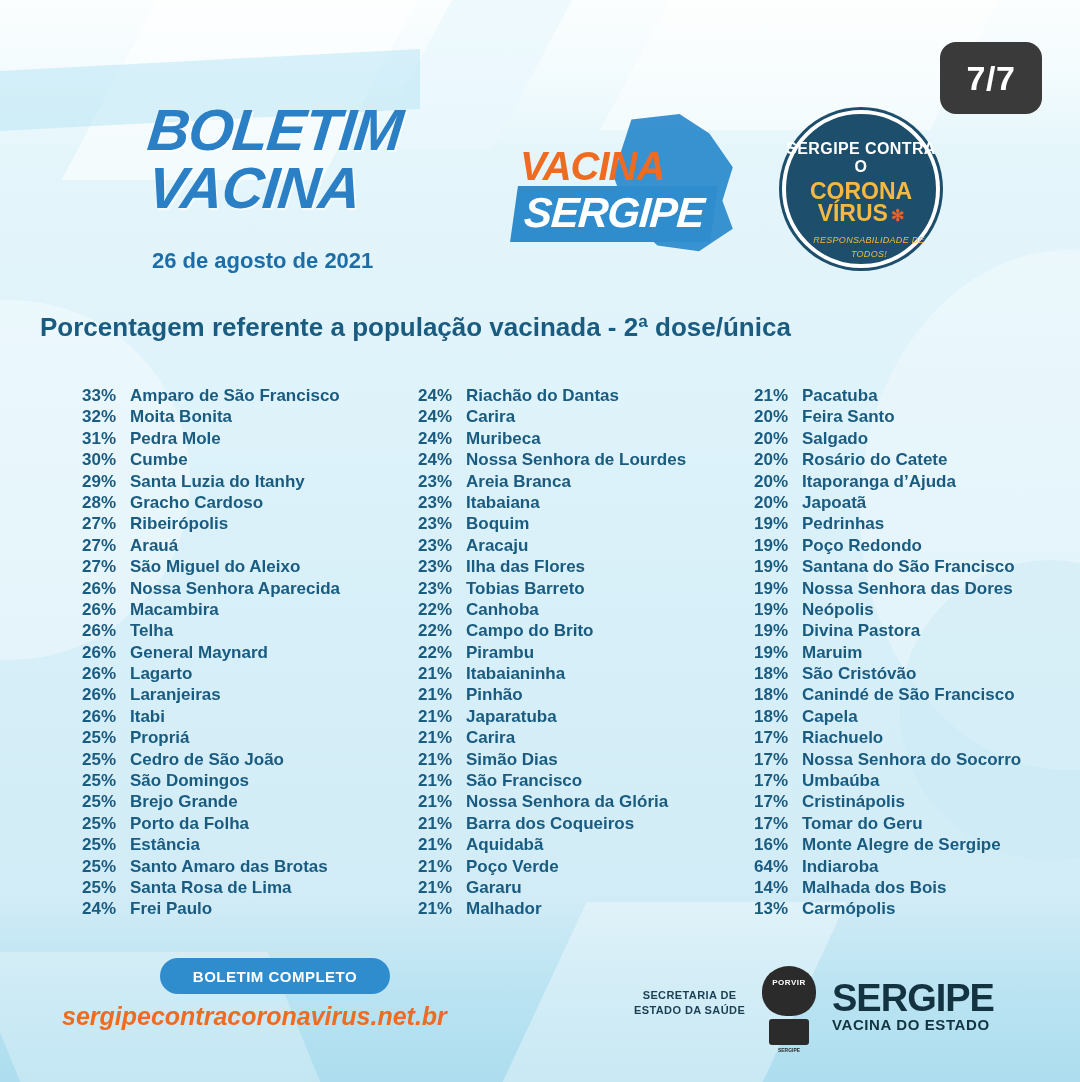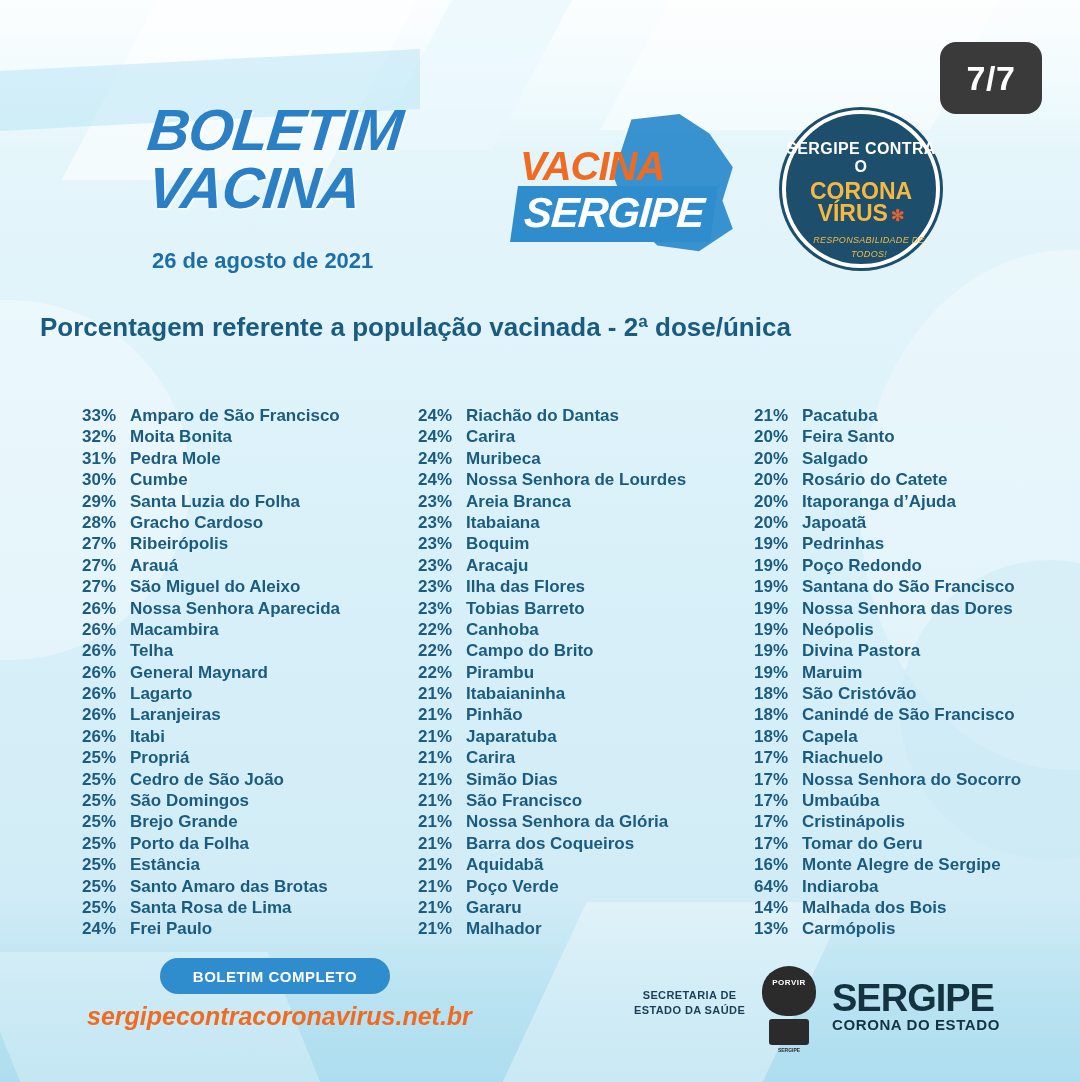--- a/index.html
+++ b/index.html
@@ -211,21 +211,21 @@
     position: absolute;
     top: 312px; left: 40px;
     color: #1a5b80;
     font-size: 26px;
     font-weight: bold;
   }
 
   
   .columns {
     position: absolute;
-    top: 406px; left: 44px;
+    top: 386px; left: 44px;
     width: 1000px;
     display: flex;
     gap: 8px;
   }
   .col { width: 333px; }
   .col:nth-child(2) { margin-left: 0px; }
   .row {
     display: flex;
     align-items: baseline;
     height: 21.4px;
@@ -255,21 +255,21 @@
     color: #ffffff;
     font-size: 15px;
     font-weight: bold;
     display: flex;
     align-items: center;
     justify-content: center;
     letter-spacing: .5px;
   }
   .footer-url {
     position: absolute;
-    left: 87px; top: 1002px;
+    left: 62px; top: 1002px;
     color: #ef6b22;
     font-size: 25px;
     font-weight: bold;
     font-style: italic;
   }
   .sec-saude {
     position: absolute;
     left: 634px; top: 988px;
     color: #1a3f55;
     font-size: 11px;
@@ -389,21 +389,21 @@
         <div class="row">
           <span class="pct">31%</span>
           <span class="city">Pedra Mole</span>
         </div>
         <div class="row">
           <span class="pct">30%</span>
           <span class="city">Cumbe</span>
         </div>
         <div class="row">
           <span class="pct">29%</span>
-          <span class="city">Santa Luzia do Folha</span>
+          <span class="city">Santa Luzia do Itanhy</span>
         </div>
         <div class="row">
           <span class="pct">28%</span>
           <span class="city">Gracho Cardoso</span>
         </div>
         <div class="row">
           <span class="pct">27%</span>
           <span class="city">Ribeirópolis</span>
         </div>
         <div class="row">
@@ -696,16 +696,16 @@
   <div class="porvir">
     <div class="porvir-balloon">
       <span>PORVIR</span>
     </div>
     <div class="porvir-basket"></div>
     <div class="porvir-caption">SERGIPE</div>
   </div>
 
   <div class="sergipe-gov">
     <div class="sg-title">SERGIPE</div>
-    <div class="sg-sub">CORONA DO ESTADO</div>
+    <div class="sg-sub">VACINA DO ESTADO</div>
   </div>
 
 </div>
 
 </body></html>

